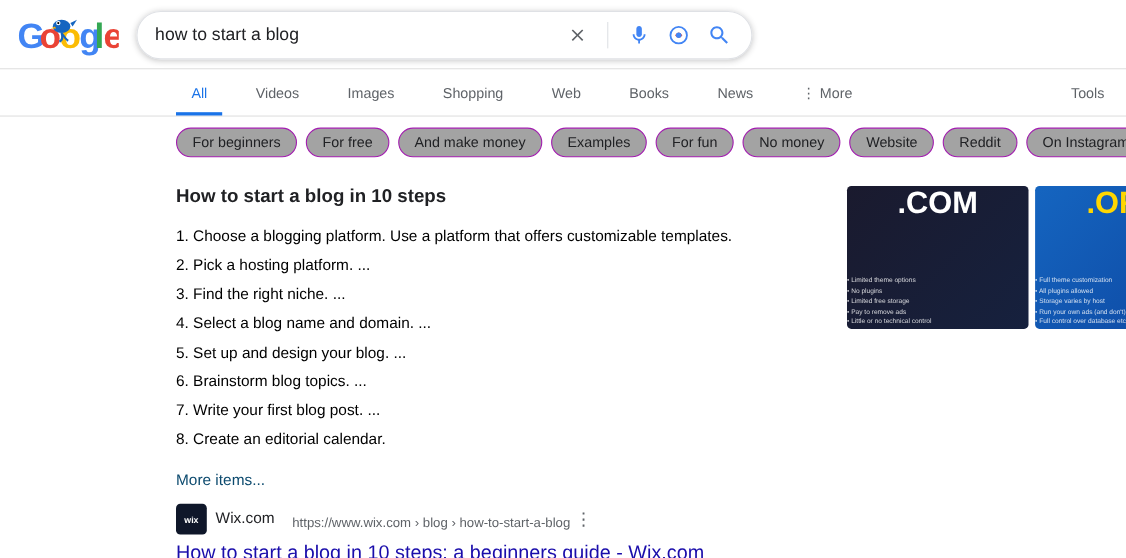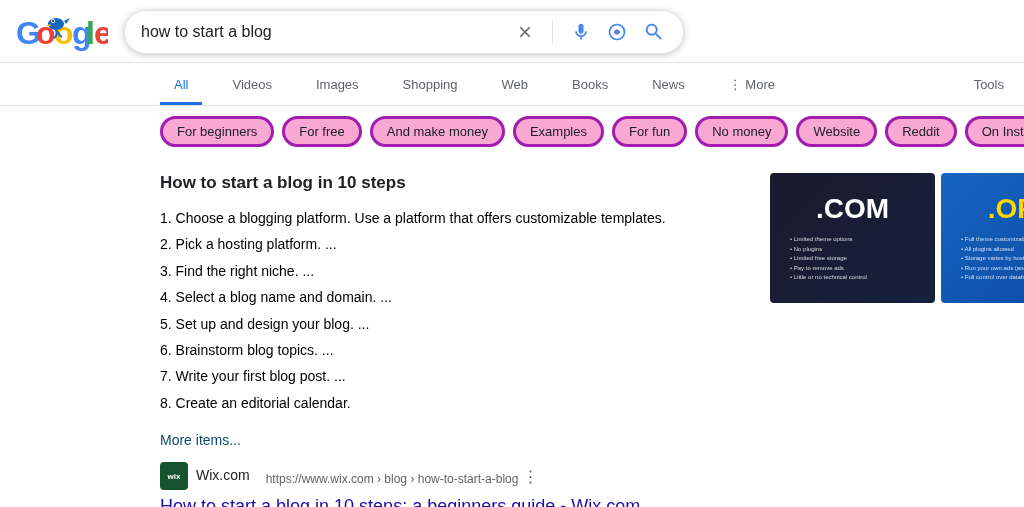--- a/index.html
+++ b/index.html
@@ -105,28 +105,28 @@
 
     
     .filter-chips {
       display: flex;
       align-items: center;
       padding: 10px 0 10px 160px;
       gap: 8px;
       flex-wrap: nowrap;
     }
     .chip {
-      border: 3px solid #a21caf;
+      border: 1px solid #a21caf;
       border-radius: 20px;
       padding: 5px 14px;
       font-size: 13px;
       color: #202124;
       cursor: pointer;
       white-space: nowrap;
-      background: #f9a8d4;
+      background: #a3a3a3;
     }
 
     
     .main-content {
       display: flex;
       padding: 16px 0 0 160px;
       gap: 30px;
     }
 
     
@@ -162,21 +162,21 @@
     
     .source-row {
       display: flex;
       align-items: center;
       gap: 8px;
       margin-bottom: 6px;
     }
     .wix-logo {
       width: 28px;
       height: 28px;
-      background: #14532d;
+      background: #0f172a;
       border-radius: 4px;
       display: flex;
       align-items: center;
       justify-content: center;
       font-size: 8px;
       color: #fff;
       font-weight: bold;
       letter-spacing: 0;
     }
     .source-info { display: flex; flex-direction: row; }
@@ -190,21 +190,21 @@
     }
     .img-card {
       width: 165px;
       height: 130px;
       overflow: hidden;
       border-radius: 4px;
       background: #1a1a2e;
       display: flex;
       flex-direction: column;
       justify-content: space-between;
-      padding: 20px;
+      padding: 0;
       position: relative;
     }
     .img-card.com {
       background: linear-gradient(135deg, #1a1a2e 0%, #16213e 100%);
     }
     .img-card.org {
       background: linear-gradient(135deg, #1565C0 0%, #0D47A1 100%);
     }
     .img-card-bullets {
       font-size: 6px;

